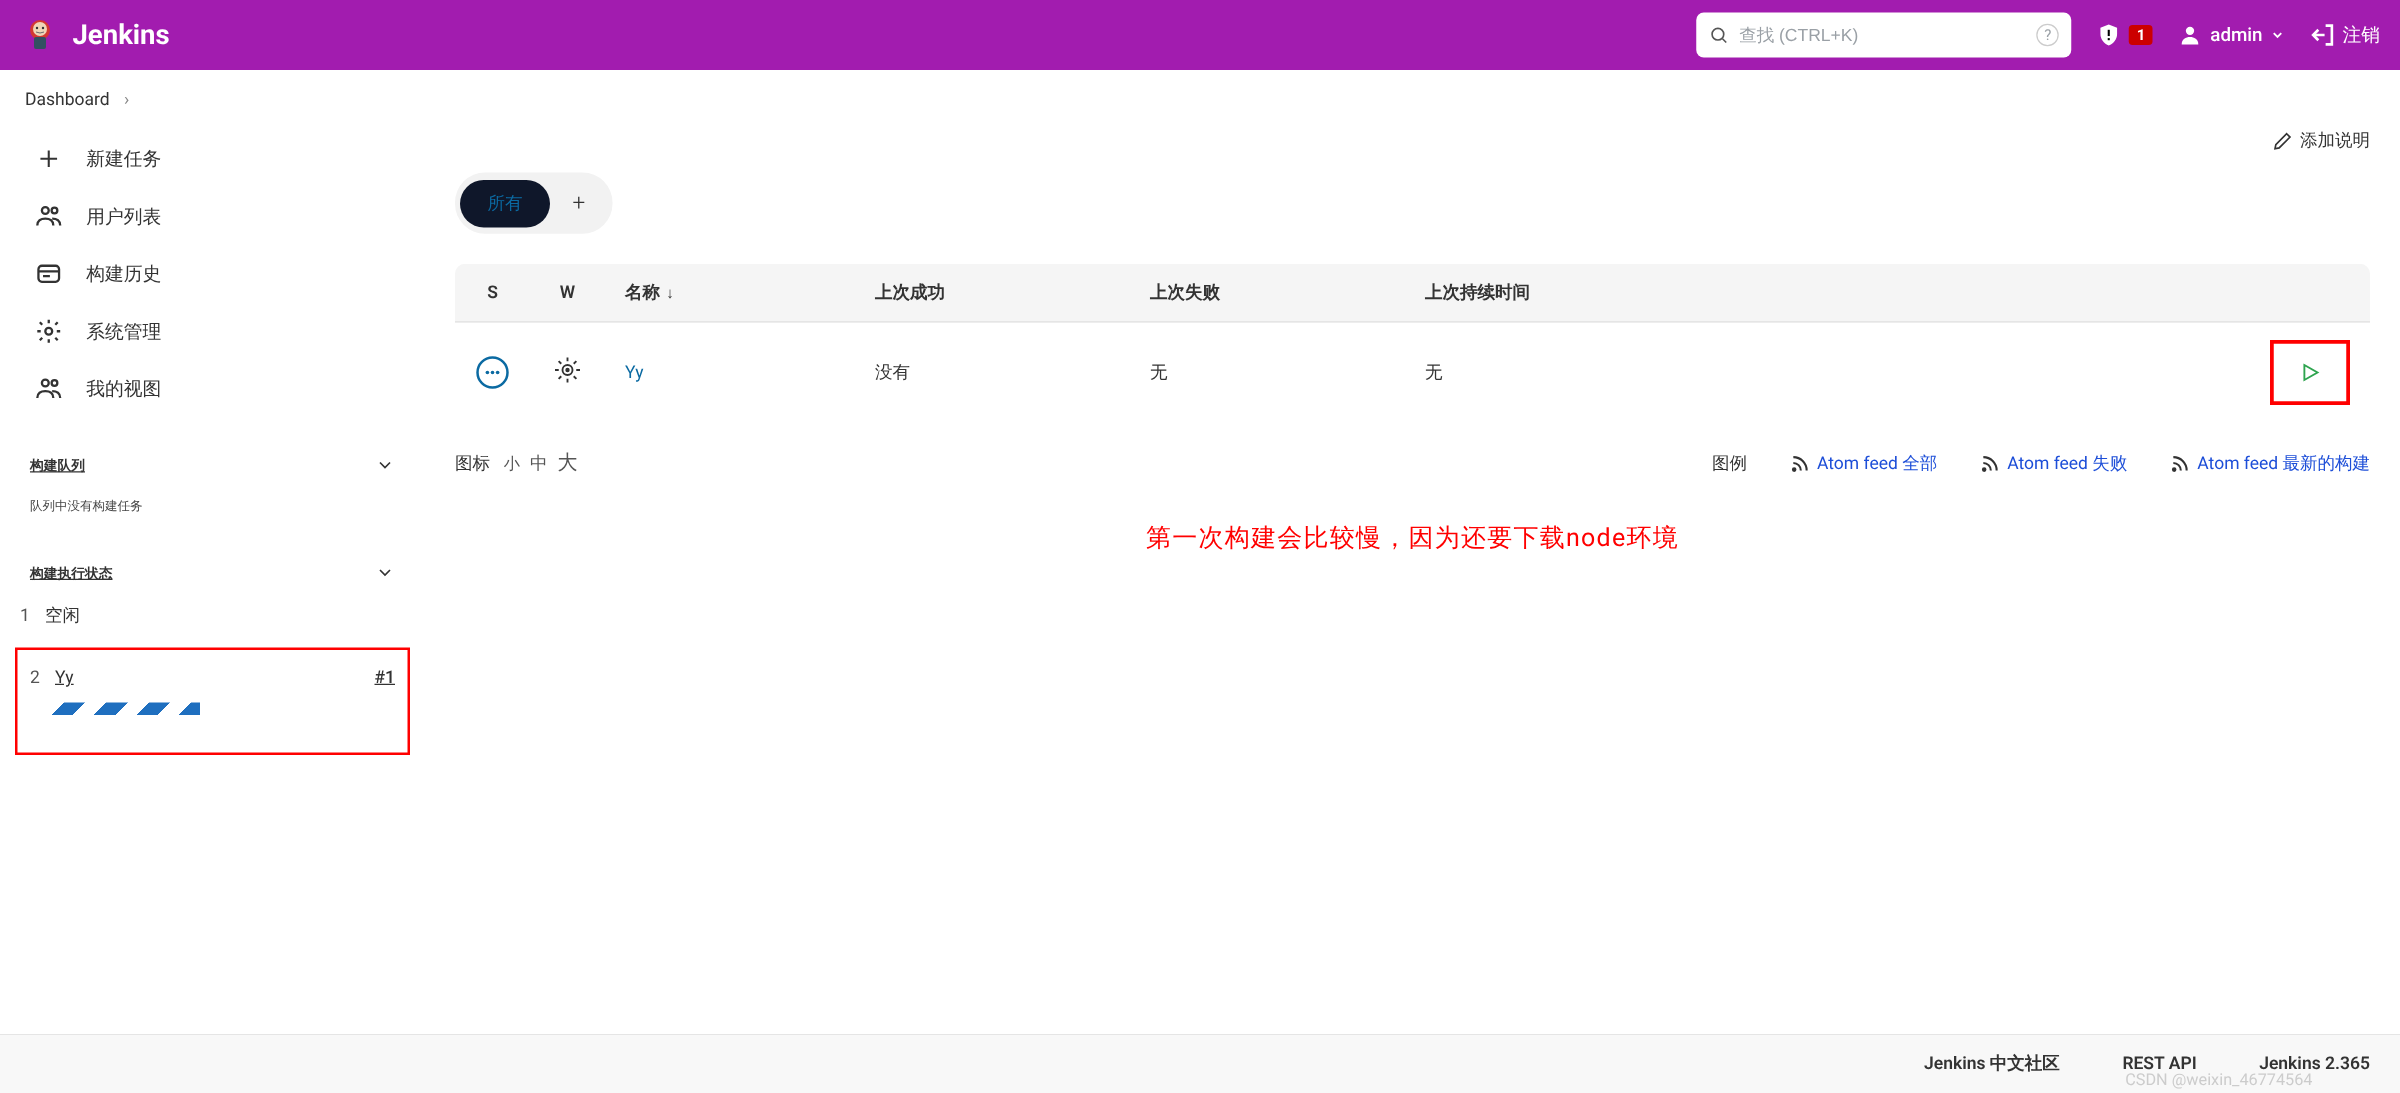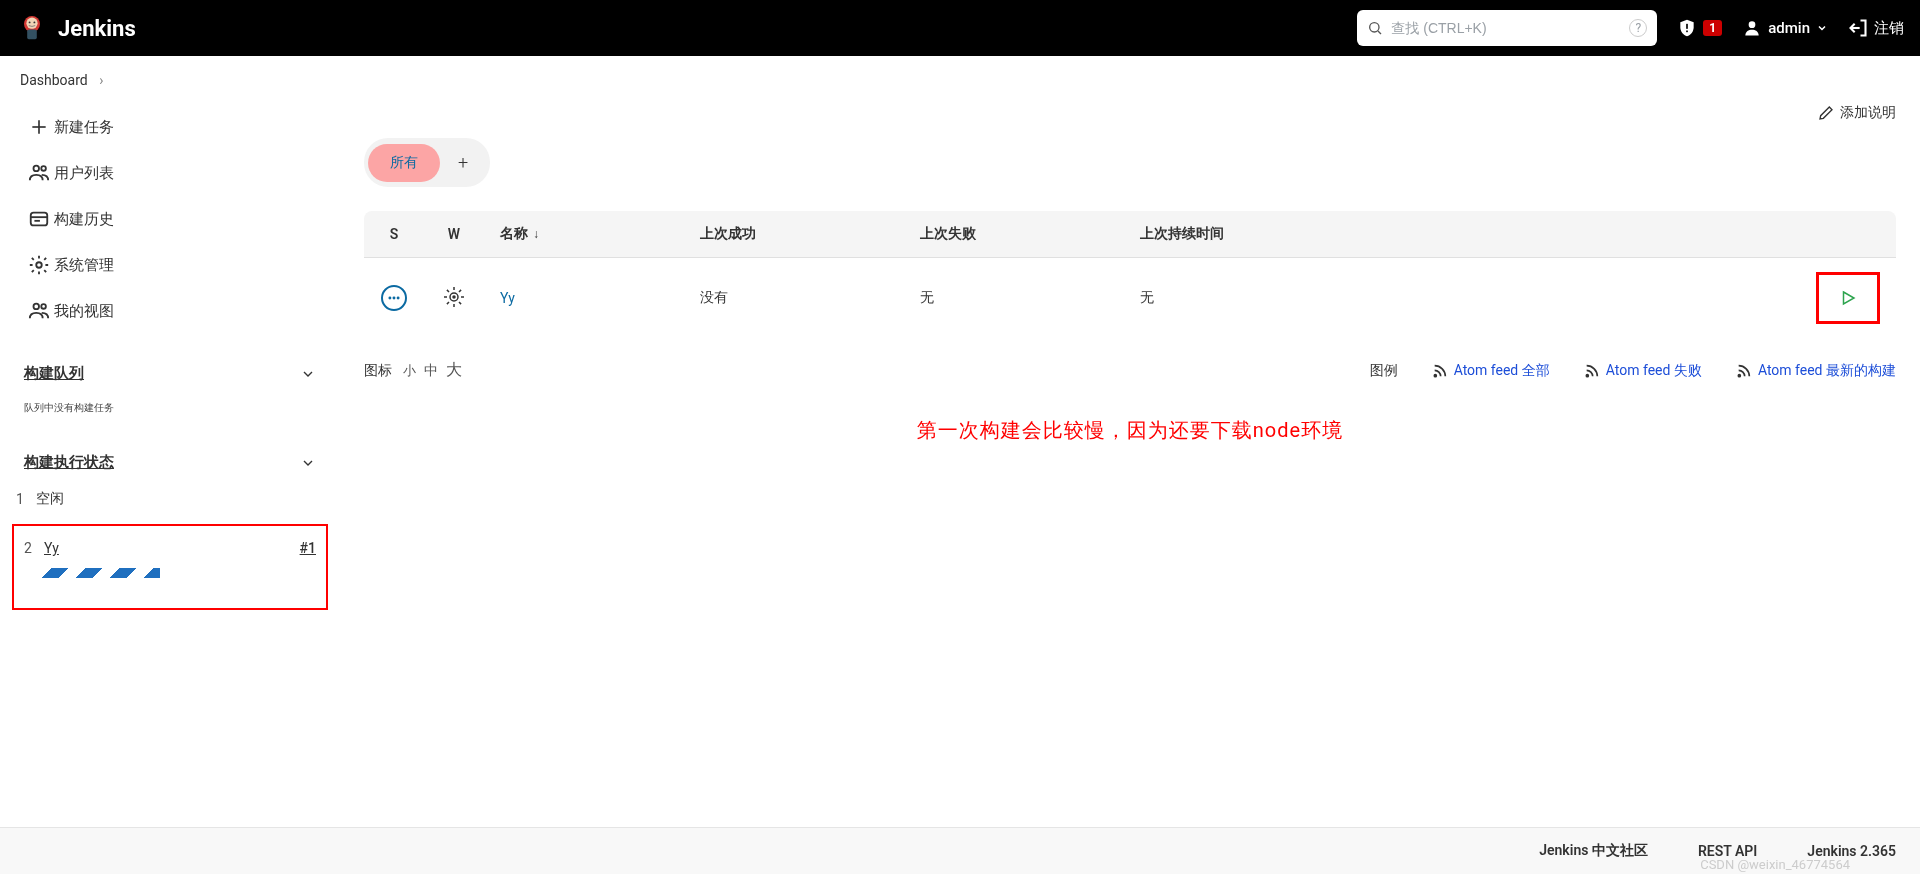--- a/index.html
+++ b/index.html
@@ -1,19 +1,19 @@
 <!DOCTYPE html>
 <html><head>
   <meta charset="utf-8">
   <style>
     * { margin: 0; padding: 0; box-sizing: border-box; }
     body { font-family: -apple-system, BlinkMacSystemFont, "Segoe UI", Roboto, "Helvetica Neue", Arial, sans-serif; font-size: 14px; color: #333; background: #fff; }
     
     
-    .header { background: #000000; color: #fff; display: flex; align-items: center; height: 56px; padding: 0 16px; justify-content: space-between; }
+    .header { background: #a21caf; color: #fff; display: flex; align-items: center; height: 56px; padding: 0 16px; justify-content: space-between; }
     .logo { display: flex; align-items: center; gap: 10px; }
     .logo-icon { width: 32px; height: 32px; }
     .logo-text { font-size: 22px; font-weight: bold; }
     .header-spacer { flex: 1; }
     .search-box { display: flex; align-items: center; background: #fff; border-radius: 6px; width: 300px; height: 36px; padding: 0 10px; position: relative; }
     .search-box svg { flex-shrink: 0; }
     .search-box input { border: none; outline: none; flex: 1; font-size: 14px; margin: 0 8px; color: #333; }
     .search-box input::placeholder { color: #9aa0a6; }
     .search-help { color: #9aa0a6; border: 1px solid #ccc; border-radius: 50%; width: 18px; height: 18px; display: flex; align-items: center; justify-content: center; font-size: 12px; }
     .header-item { display: flex; align-items: center; gap: 6px; margin-left: 20px; cursor: pointer; }
@@ -24,42 +24,42 @@
     .breadcrumbs { padding: 16px 20px; font-size: 14px; }
     .breadcrumbs a { color: #333; text-decoration: none; }
     .breadcrumbs .sep { color: #888; margin: 0 8px; }
     
     
     .layout { display: flex; }
     .sidebar { width: 340px; padding: 0 12px 20px 12px; }
     .main { flex: 1; padding: 0 24px 40px 24px; }
     
     
-    .menu-item { display: flex; align-items: center; gap: 4px; padding: 12px 16px; border-radius: 6px; cursor: pointer; font-size: 15px; }
+    .menu-item { display: flex; align-items: center; gap: 19px; padding: 12px 16px; border-radius: 6px; cursor: pointer; font-size: 15px; }
     .menu-icon { width: 22px; height: 22px; display: flex; align-items: center; justify-content: center; }
     
     
     .panel { margin-top: 20px; }
     .panel-header { display: flex; align-items: center; justify-content: space-between; padding: 10px 12px; cursor: pointer; }
-    .panel-title { font-weight: bold; font-size: 15px; text-decoration: underline; }
+    .panel-title { font-weight: bold; font-size: 11px; text-decoration: underline; }
     .panel-body { padding: 8px 12px; color: #444; font-size: 10px; }
     .executor-row { display: flex; align-items: center; padding: 8px 4px; font-size: 14px; }
     .executor-num { width: 20px; color: #555; }
     .executor-name { text-decoration: underline; flex: 1; }
     .executor-build { text-decoration: underline; font-weight: 500; }
     .highlight-box { border: 2px solid #ff0000; margin-top: 8px; padding: 6px 6px 30px 6px; }
     .progress-stripes { height: 10px; margin-top: 4px; margin-left: 20px; width: 120px; background: repeating-linear-gradient(-45deg, #1f6fbf 0px, #1f6fbf 12px, #fff 12px, #fff 24px); }
     
     
     .top-actions { display: flex; justify-content: flex-end; margin-bottom: 16px; }
     .action-link { display: flex; align-items: center; gap: 6px; cursor: pointer; font-size: 14px; }
     
     .tabs { display: inline-flex; align-items: center; background: #f2f2f2; border-radius: 24px; padding: 4px; margin-bottom: 24px; }
     .tab { padding: 10px 22px; border-radius: 22px; font-size: 14px; cursor: pointer; font-weight: 500; }
-    .tab.active { background: #fca5a5; color: #0b6aa2; }
+    .tab.active { background: #0f172a; color: #0b6aa2; }
     .tab-add { padding: 10px 18px; cursor: pointer; color: #333; font-size: 18px; font-weight: 300; }
     
     
     .job-table { width: 100%; border-collapse: collapse; border-radius: 8px; overflow: hidden; }
     .job-table thead tr { background: #f5f5f5; }
     .job-table th { text-align: left; padding: 14px 16px; font-weight: 600; font-size: 14px; color: #333; }
     .job-table td { padding: 14px 16px; font-size: 14px; }
     .job-table tbody tr { border-top: 1px solid #e0e0e0; }
     .status-icon { width: 26px; height: 26px; border: 2.5px solid #0b6aa2; border-radius: 50%; display: flex; align-items: center; justify-content: center; color: #0b6aa2; font-weight: bold; letter-spacing: -1px; }
     .job-link { color: #0b6aa2; text-decoration: none; }

